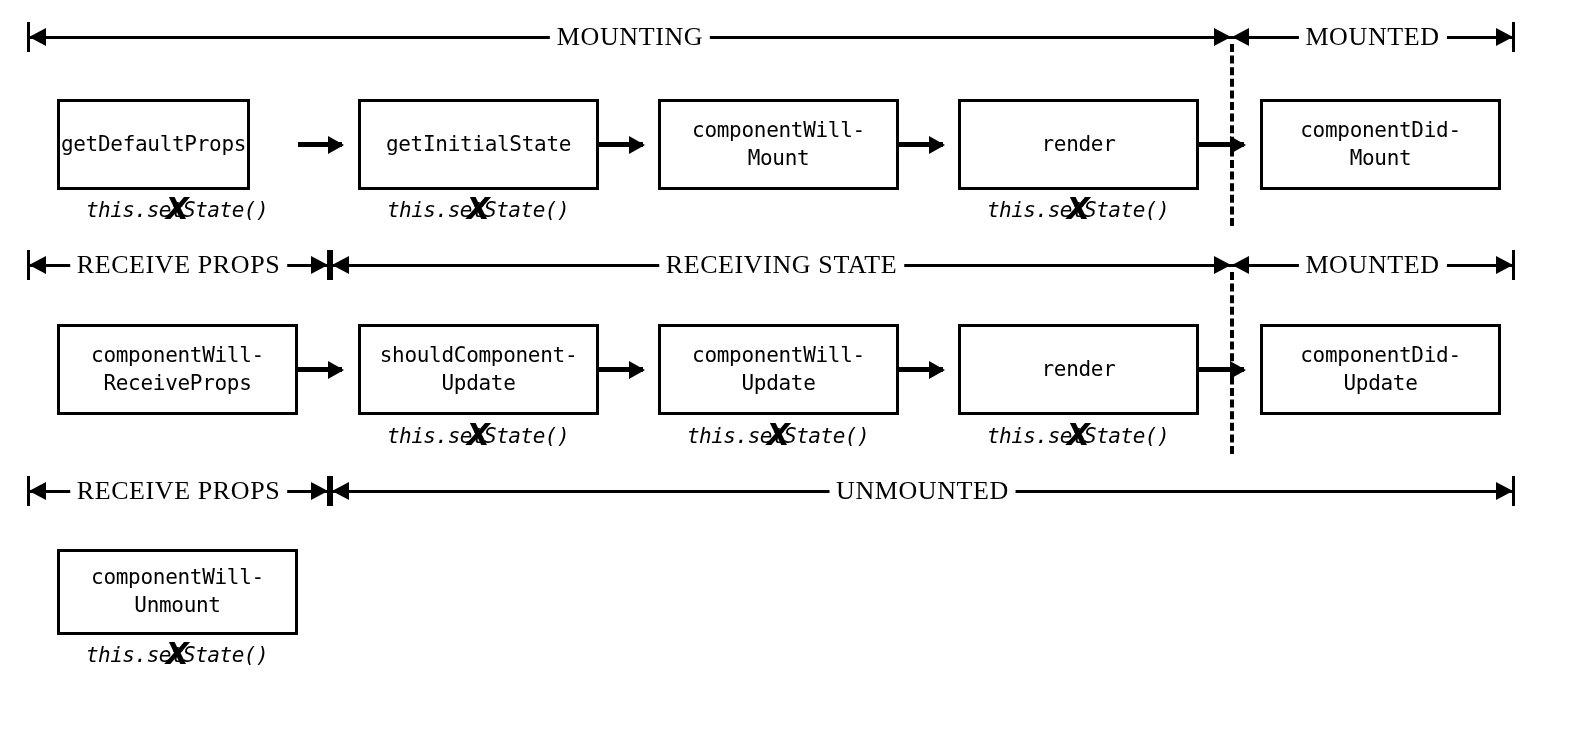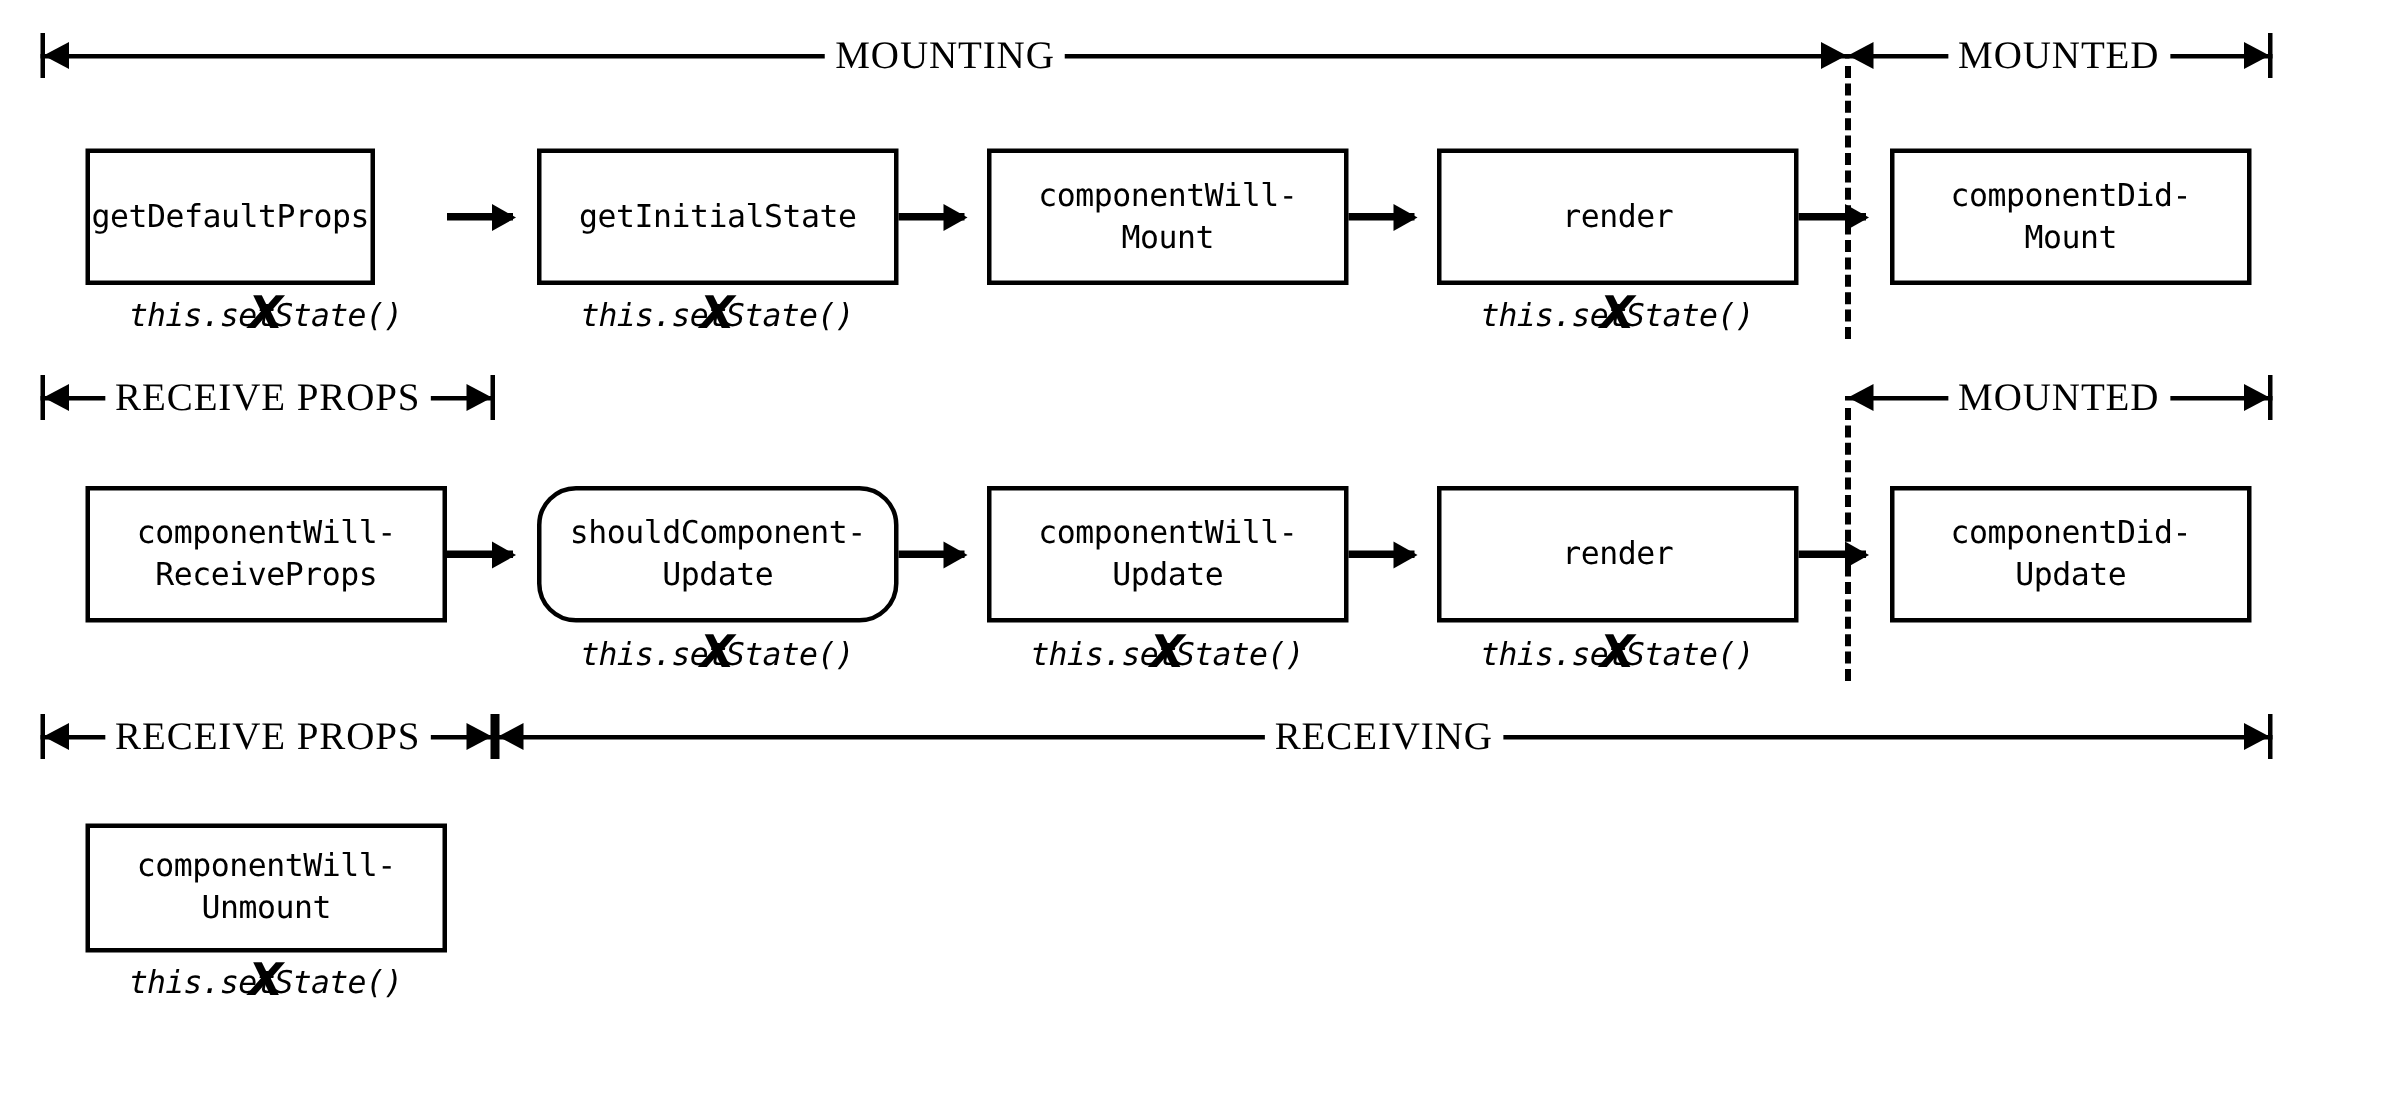--- a/index.html
+++ b/index.html
@@ -191,33 +191,39 @@
     <span class="xmark">X</span>
   </div>
 
   <div class="phase-bar cap-left cap-right" style="left:27px; top:250px; width:303px;">
     <div class="phase-line"></div>
     <div class="head left"></div>
     <div class="head right"></div>
     <div class="phase-label">RECEIVE PROPS</div>
   </div>
 
+  <div class="phase-bar cap-left" style="left:330px; top:250px; width:903px;">
+    <div class="phase-line"></div>
+    <div class="head left"></div>
+    <div class="head right"></div>
+    <div class="phase-label">RECEIVING STATE</div>
+  </div>
 
   <div class="phase-bar cap-right" style="left:1230px; top:250px; width:285px;">
     <div class="phase-line"></div>
     <div class="head left"></div>
     <div class="head right"></div>
     <div class="phase-label">MOUNTED</div>
   </div>
 
   <div class="divider" style="left:1230px; top:272px; height:182px;"></div>
 
   <div class="lc-box" style="left:57px; top:324px; width:241px; height:91px;">componentWill-
 ReceiveProps</div>
-  <div class="lc-box" style="left:358px; top:324px; width:241px; height:91px;border-radius:26px;">shouldComponent-
+  <div class="lc-box" style="left:358px; top:324px; width:241px; height:91px;">shouldComponent-
 Update</div>
   <div class="lc-box" style="left:658px; top:324px; width:241px; height:91px;">componentWill-
 Update</div>
   <div class="lc-box" style="left:958px; top:324px; width:241px; height:91px;">render</div>
   <div class="lc-box" style="left:1260px; top:324px; width:241px; height:91px;">componentDid-
 Update</div>
 
   <div class="flow-arrow" style="left:298px; top:367px; width:44px;"></div>
   <div class="flow-arrow" style="left:599px; top:367px; width:44px;"></div>
   <div class="flow-arrow" style="left:899px; top:367px; width:44px;"></div>
@@ -240,21 +246,21 @@
     <div class="phase-line"></div>
     <div class="head left"></div>
     <div class="head right"></div>
     <div class="phase-label">RECEIVE PROPS</div>
   </div>
 
   <div class="phase-bar cap-left cap-right" style="left:330px; top:476px; width:1185px;">
     <div class="phase-line"></div>
     <div class="head left"></div>
     <div class="head right"></div>
-    <div class="phase-label">RECEIVING</div>
+    <div class="phase-label">UNMOUNTED</div>
   </div>
 
   <div class="lc-box" style="left:57px; top:549px; width:241px; height:86px;">componentWill-
 Unmount</div>
 
   <div class="setstate" style="left:177px; top:643px;">
     <span>this.setState()</span>
     <span class="xmark">X</span>
   </div>
 

